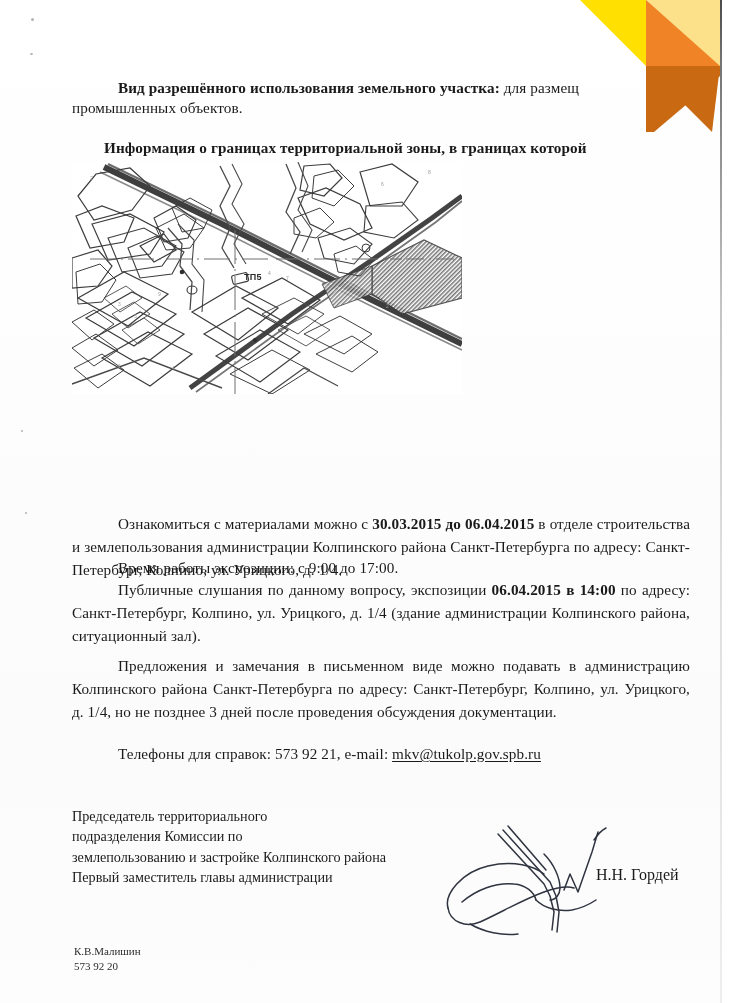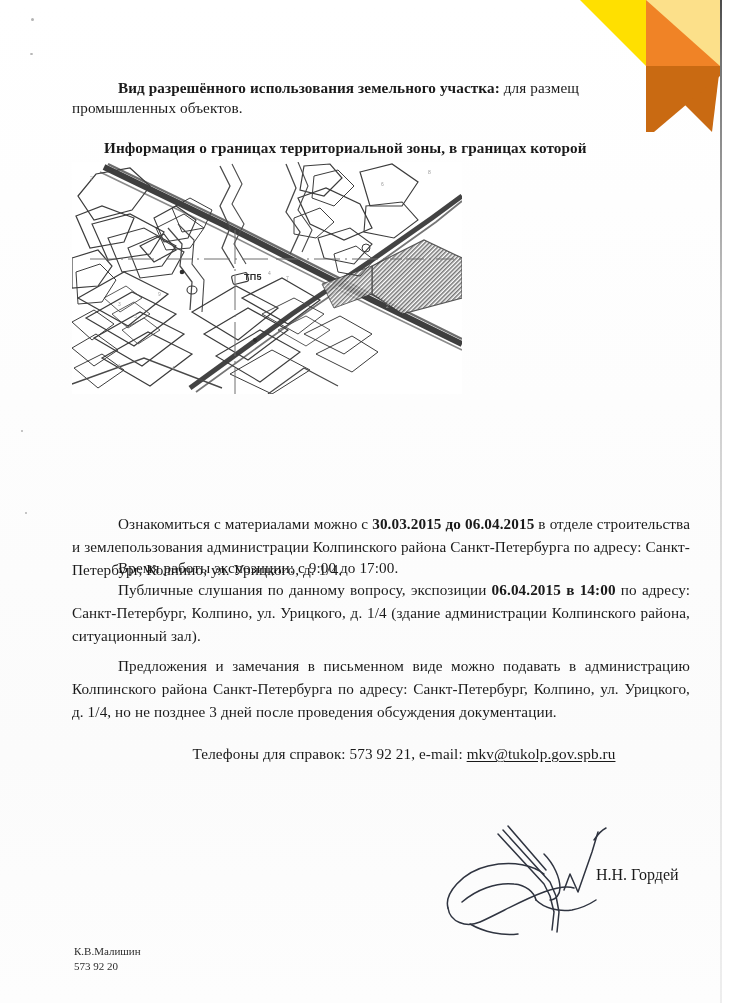--- a/index.html
+++ b/index.html
@@ -283,24 +283,28 @@
   </div>
 
   <div class="doc-text hours p-indent" style="text-align:left;">Время работы экспозиции: с 9:00 до 17:00.</div>
 
   <div class="doc-text hearing p-indent">
     <span>Публичные слушания по данному вопросу, экспозиции </span><span class="b">06.04.2015</span><span class="b"> в </span><span class="b">14:00</span><span> по адресу: Санкт-Петербург, Колпино, ул. Урицкого, д. 1/4 (здание администрации Колпинского района, ситуационный зал).</span>
   </div>
 
   <div class="doc-text proposals p-indent">Предложения и замечания в письменном виде можно подавать в администрацию Колпинского района Санкт-Петербурга по адресу: Санкт-Петербург, Колпино, ул. Урицкого, д. 1/4, но не позднее 3 дней после проведения обсуждения документации.</div>
 
-  <div class="doc-text phones p-indent" style="text-align:center;">
+  <div class="doc-text phones p-indent" style="text-align:left;">
     <span>Телефоны для справок: 573 92 21, e-mail: </span><span class="u">mkv@tukolp.gov.spb.ru</span>
   </div>
 
+  <div class="sig-block">Председатель территориального
+подразделения Комиссии по
+землепользованию и застройке Колпинского района
+Первый заместитель главы администрации</div>
 
   <div class="signature-mark">
     <svg width="190" height="128" viewBox="0 0 190 128" xmlns="http://www.w3.org/2000/svg" aria-hidden="true">
       <g fill="none" stroke="#2f3440" stroke-width="1.5" stroke-linecap="round" stroke-linejoin="round">
         <path d="M8 96 C4 82, 22 60, 48 54 C74 48, 94 54, 104 62"></path>
         <path d="M8 96 C10 110, 26 116, 40 110 C62 100, 82 88, 104 80 C118 75, 128 74, 134 76"></path>
         <path d="M22 90 C36 78, 56 70, 74 72 C86 73, 94 80, 96 88"></path>
         <path d="M96 88 C104 96, 118 100, 132 98 C142 96, 150 92, 156 88"></path>
         <path d="M58 22 L104 72 L110 84 L114 100 L112 118"></path>
         <path d="M63 18 L110 70 L116 84 L119 100 L117 120"></path>

